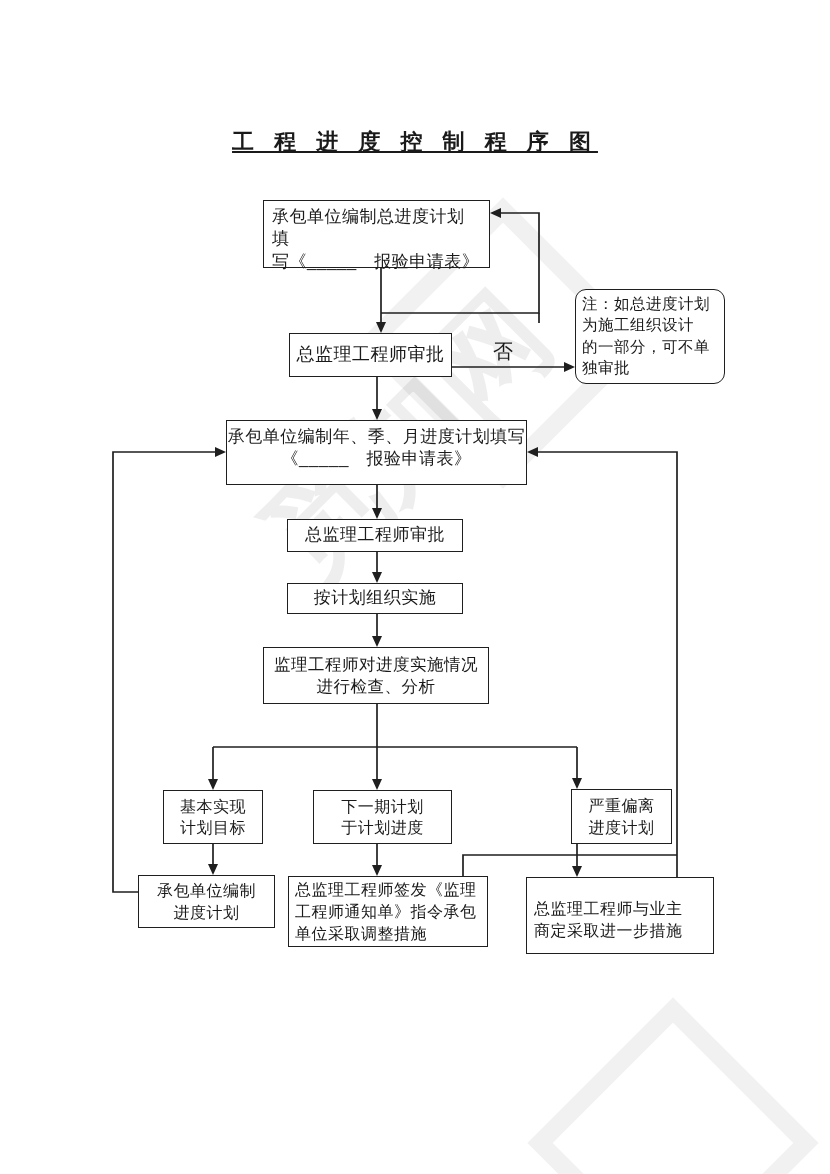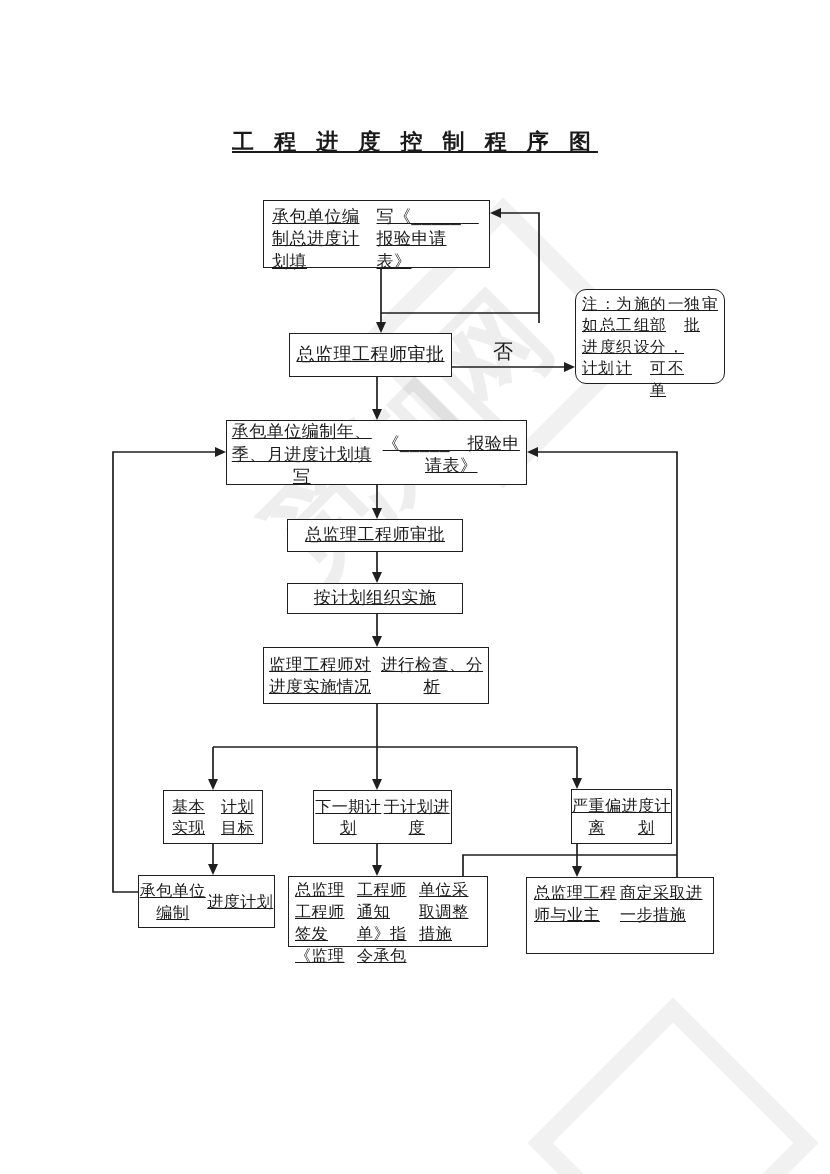--- a/index.html
+++ b/index.html
@@ -27,26 +27,25 @@
   
   #connectors{position:absolute;left:0;top:0;z-index:1;}
   #connectors path, #connectors line{stroke:#1f1f1f;stroke-width:1.7;fill:none;}
   #connectors polygon{fill:#1f1f1f;stroke:none;}
   
   .node{
     position:absolute;z-index:2;
     border:1.7px solid #1f1f1f;
     background:#ffffff;
     box-sizing:border-box;
-    display:flex;flex-direction:row;
+    display:flex;flex-direction:column;
     justify-content:center;align-items:center;
     text-align:center;
     font-size:17px;line-height:1.32;
     letter-spacing:0.5px;
-    text-decoration:underline;
   }
   .node .ln{display:block;width:100%;}
   .top-left{justify-content:flex-start;align-items:flex-start;text-align:left;}
   .justify{text-align:justify;text-align-last:left;border-radius:11px;}
   #page-title{
     position:absolute;z-index:2;left:0;top:127px;width:100%;
     text-align:center;font-size:22px;font-weight:bold;letter-spacing:7px;text-decoration:underline;
   }
   #label-no{
     position:absolute;z-index:2;left:487px;top:338px;width:32px;
@@ -169,18 +168,18 @@
     <span class="ln">承包单位编制</span>
     <span class="ln">进度计划</span>
   </div>
 
   <div class="node top-left" style="left:288px;top:876px;width:200px;height:71px;padding:2px 6px;font-size:16px;line-height:1.38;">
     <span class="ln">总监理工程师签发《监理</span>
     <span class="ln">工程师通知单》指令承包</span>
     <span class="ln">单位采取调整措施</span>
   </div>
 
-  <div class="node top-left" style="left:526px;top:877px;width:188px;height:77px;padding:4px 7px;font-size:16px;line-height:1.35;">
+  <div class="node top-left" style="left:526px;top:877px;width:188px;height:77px;padding:20px 7px;font-size:16px;line-height:1.35;">
     <span class="ln">总监理工程师与业主</span>
     <span class="ln">商定采取进一步措施</span>
   </div>
 
 </div>
 
 </body></html>

